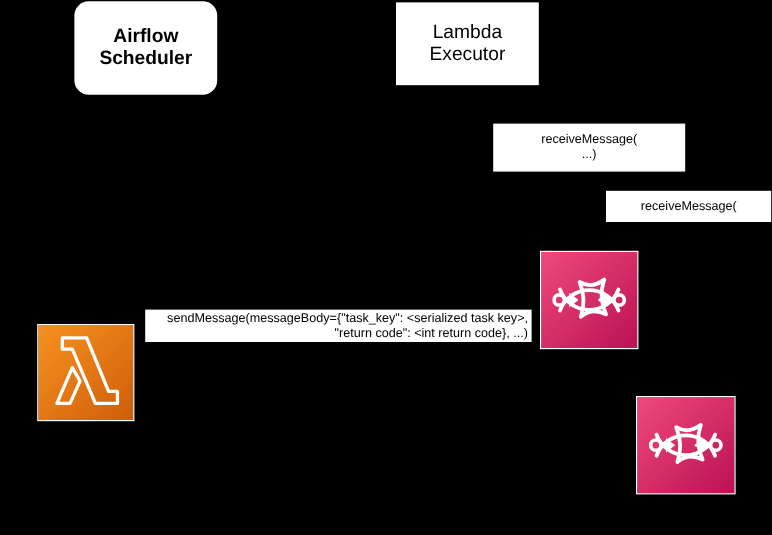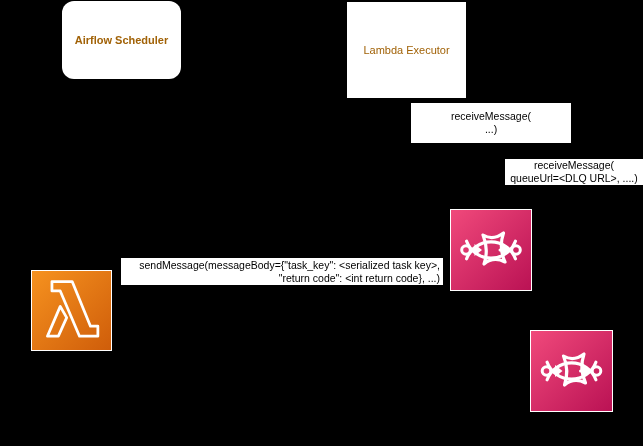--- a/index.html
+++ b/index.html
@@ -1,23 +1,23 @@
 <!DOCTYPE html>
 <html><head>
 <meta charset="utf-8">
 <style>
   html,body{margin:0;padding:0;background:#000;}
   .canvas{
     position:relative;width:643px;height:446px;background:#000000;overflow:hidden;
     font-family:"Liberation Sans",sans-serif;
   }
   .node{
-    position:absolute;background:#ffffff;color:#a16207;
+    position:absolute;background:#ffffff;color:#000000;
     display:flex;align-items:center;justify-content:center;
-    font-size:11px;text-align:center;
+    font-size:16px;text-align:center;
   }
   .node--rounded{border-radius:12px;}
   .node--bold{font-weight:700;}
   .edge-label{
     position:absolute;background:#ffffff;color:#000000;
     font-size:10.5px;line-height:13px;
     display:flex;flex-direction:column;justify-content:center;
     box-sizing:border-box;
   }
   .edge-label span{display:block;white-space:nowrap;}
@@ -34,32 +34,31 @@
 </style>
 </head>
 <body>
 
 <div class="canvas">
 
   <div class="node node--rounded node--bold" style="left:62px;top:1px;width:119px;height:78px;">
     <span>Airflow Scheduler</span>
   </div>
 
-  <div class="node" style="left:347px;top:2px;width:119px;height:96px;justify-content:center;">
+  <div class="node" style="left:330px;top:2px;width:119px;height:69px;justify-content:center;">
     <span>Lambda Executor</span>
   </div>
 
   <div class="edge-label edge-label--center" style="left:411px;top:103px;width:160px;height:40px;">
     <span>receiveMessage(</span>
     <span>...)</span>
   </div>
 
   <div class="edge-label edge-label--center" style="left:505px;top:159px;width:138px;height:26px;">
     <span>receiveMessage(</span>
-    <span>queueUrl=&lt;DLQ URL&gt;, ....)</span>
   </div>
 
   <div class="edge-label edge-label--right" style="left:121px;top:258px;width:322px;height:27px;">
     <span>sendMessage(messageBody={"task_key": &lt;serialized task key&gt;,</span>
     <span>"return code": &lt;int return code}, ...)</span>
   </div>
 
   <div class="aws-icon aws-icon--sqs" style="left:450px;top:209px;width:82px;height:82px;">
     <svg viewBox="0 0 80 80" aria-hidden="true">
       <path class="glyph" stroke-width="3.2" d="M 15.6,31.2 A 26,26 0 0 0 64.4,31.2"></path>

